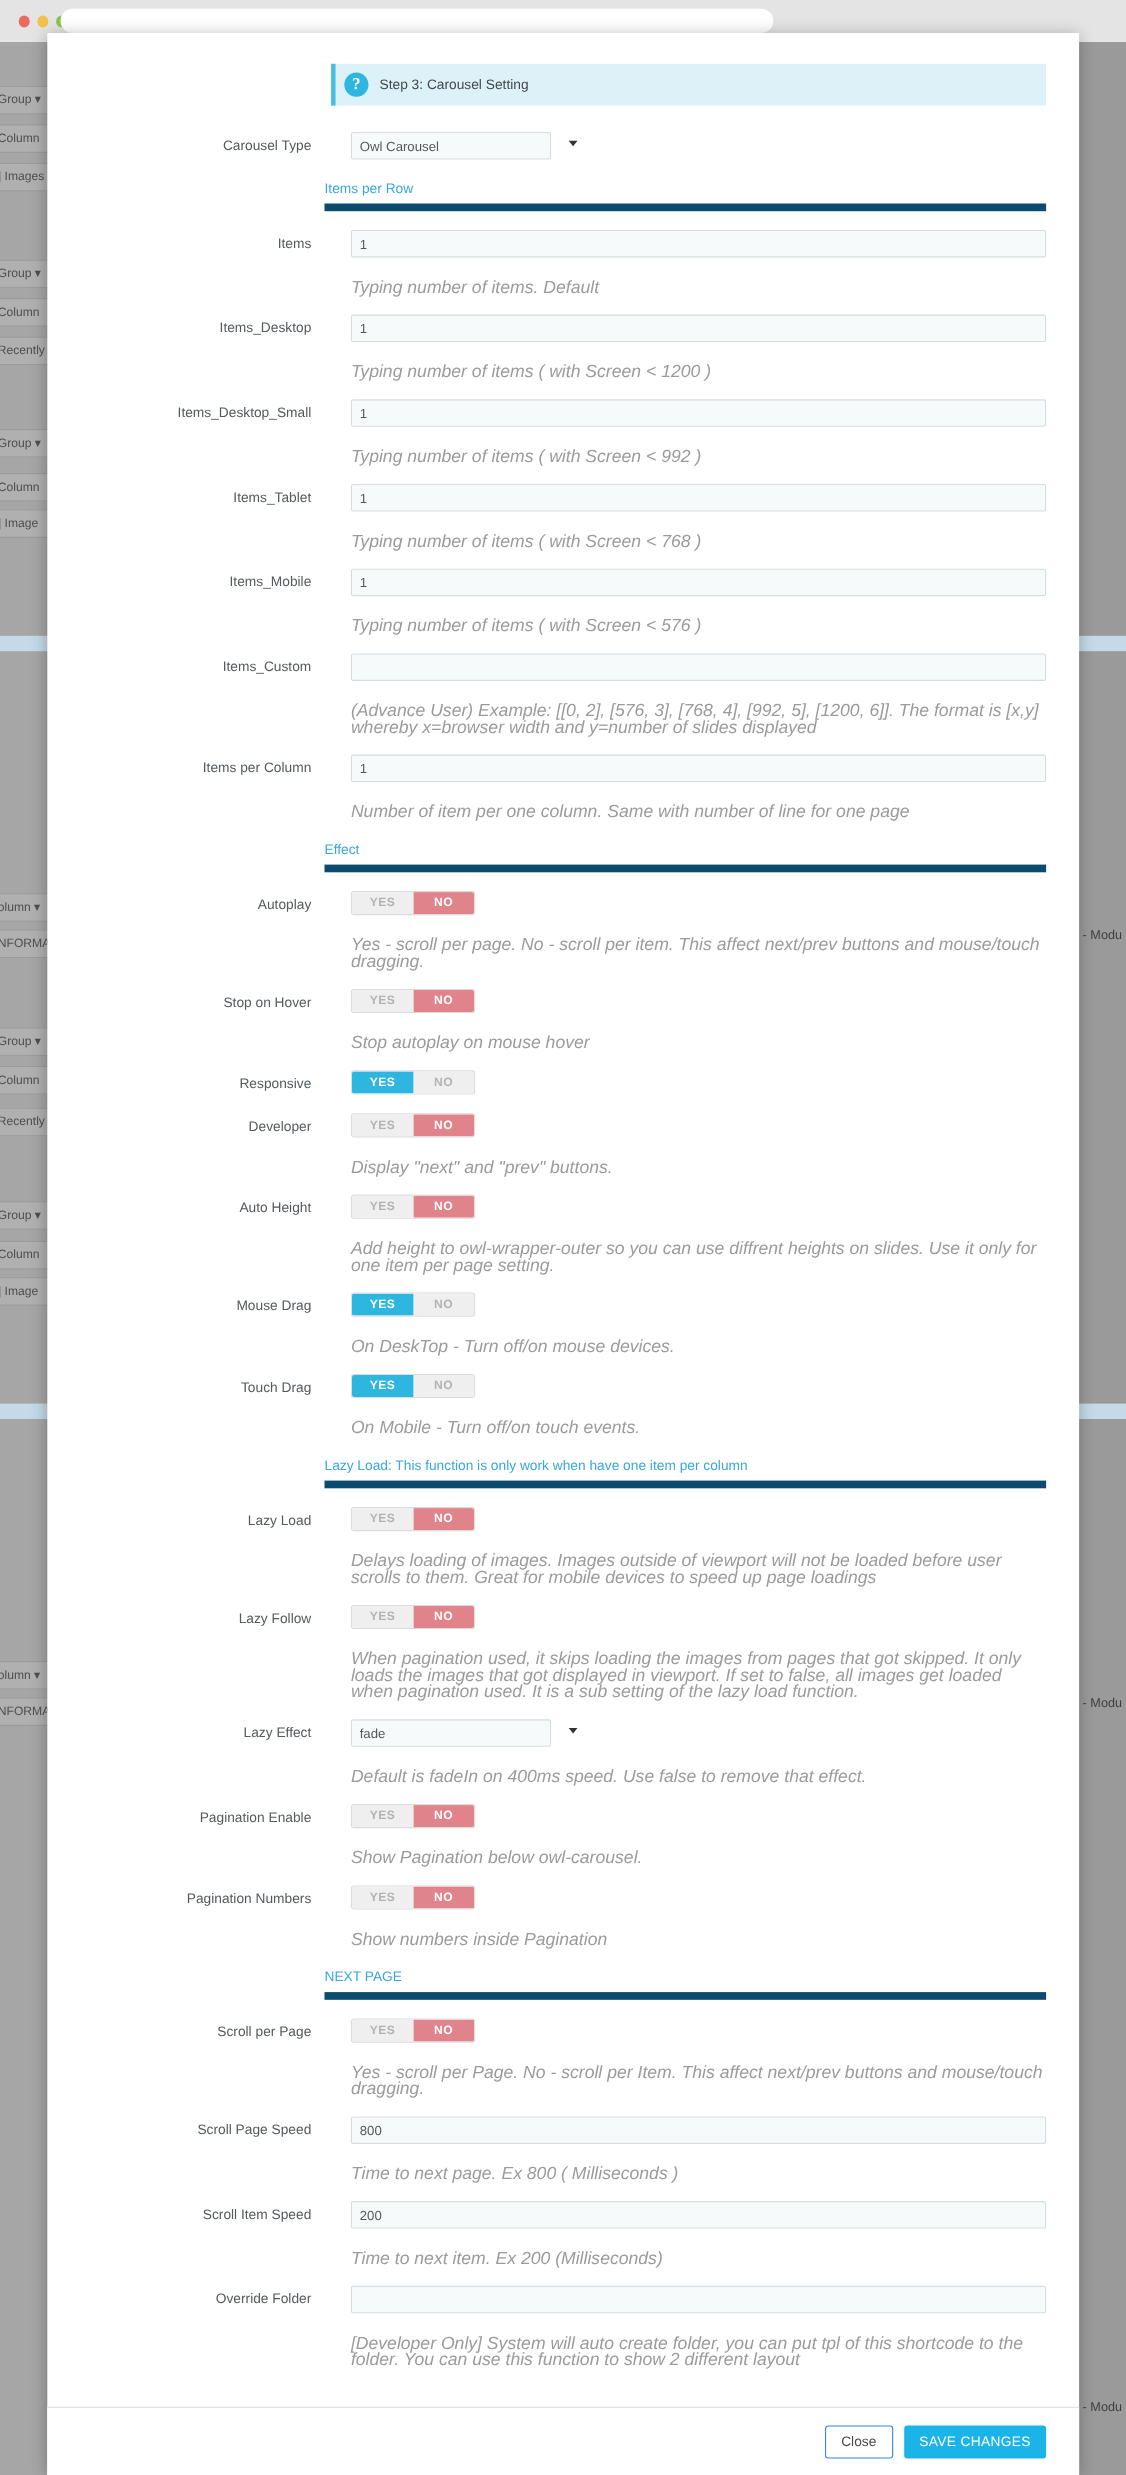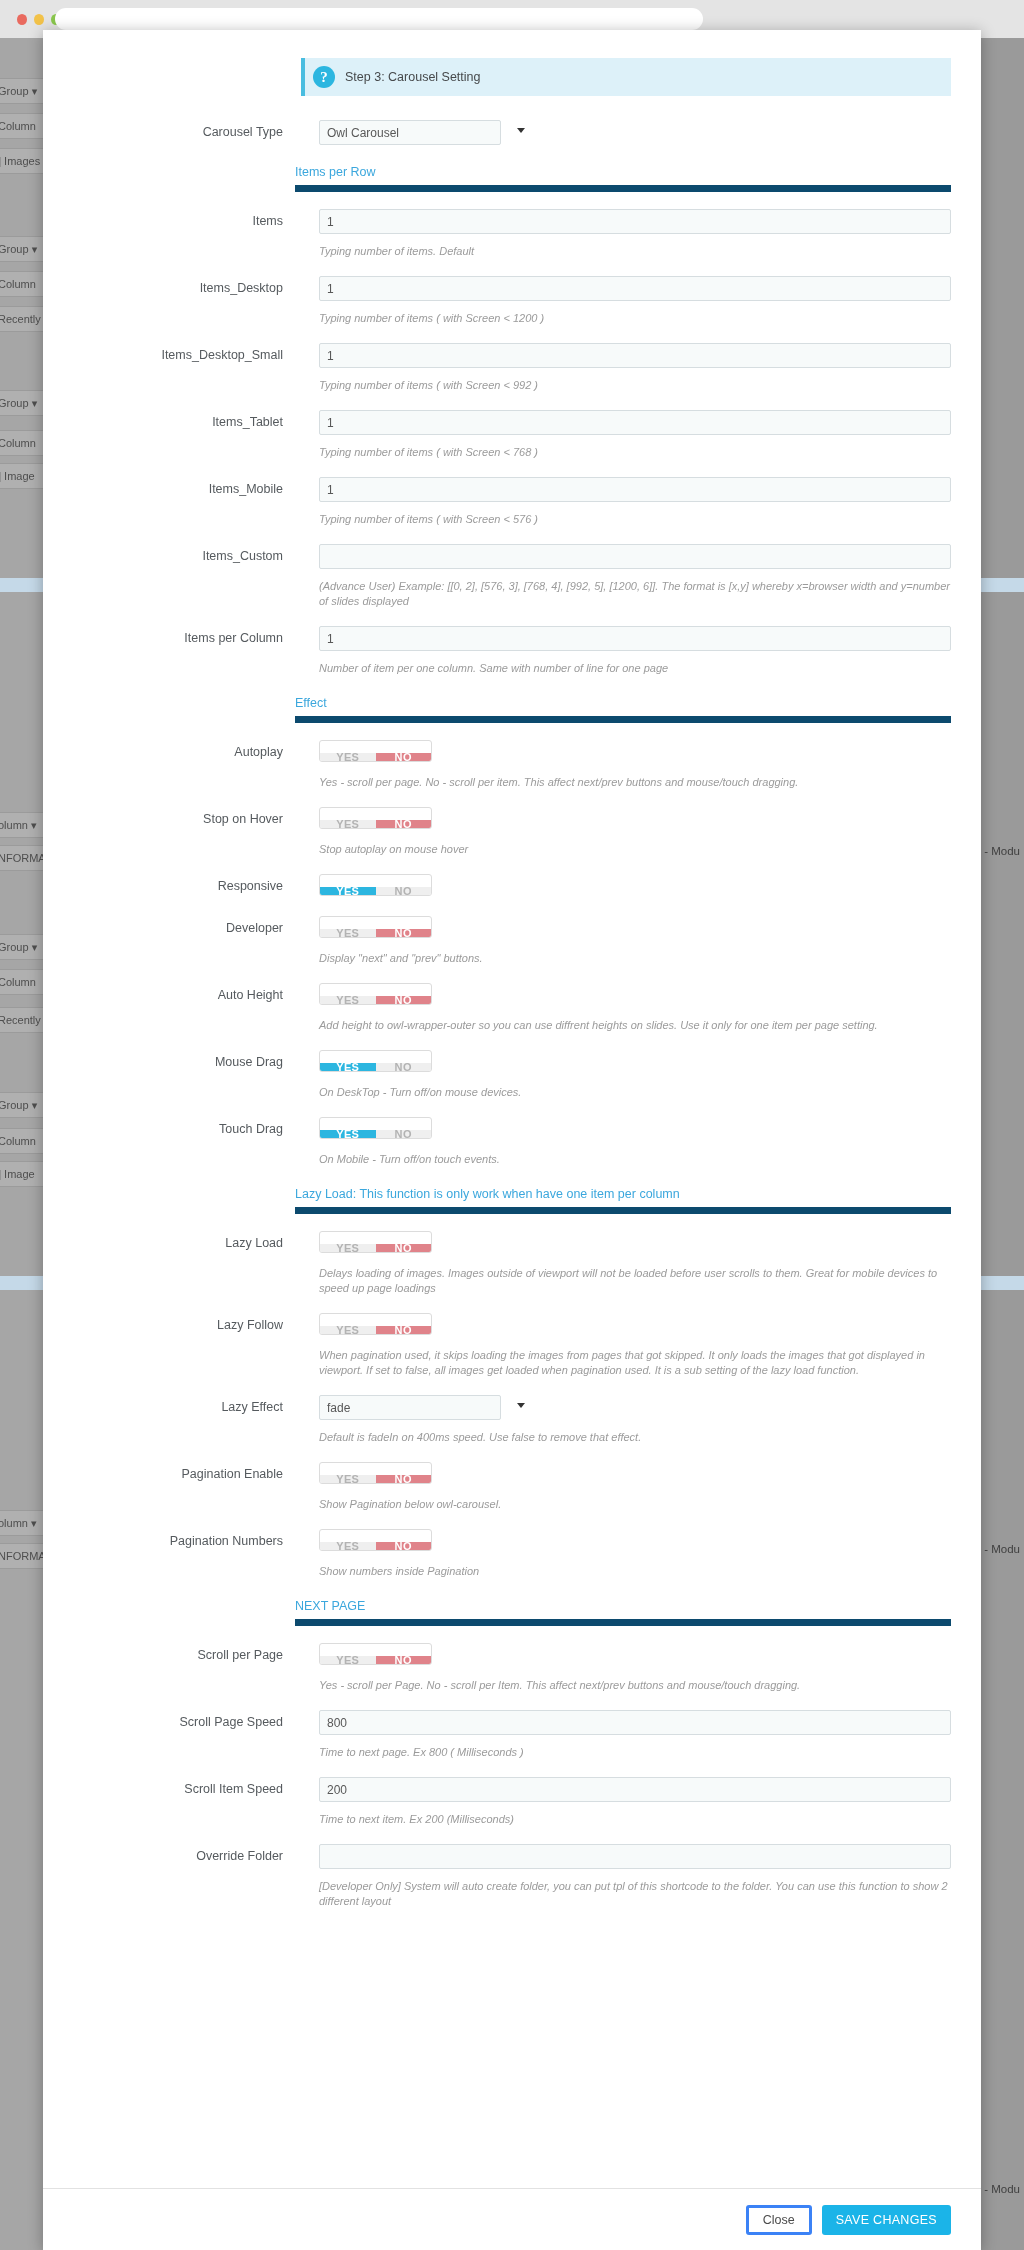--- a/index.html
+++ b/index.html
@@ -130,24 +130,24 @@
     height: 25px;
     border: 1px solid #d6dde0;
     background: #f7fafa;
     font-size: 12px;
     color: #585858;
     padding: 0 7px;
     font-family: "Liberation Sans", sans-serif;
     border-radius: 2px;
   }
   .hint {
-    font-size: 11px;
+    font-size: 16px;
     color: #9b9b9b;
     font-style: italic;
-    margin-top: 10px;
+    margin-top: 20px;
     line-height: 15px;
   }
 
   
   .select-wrap {
     position: relative;
     width: 214px;
   }
   select.sel {
     width: 182px;
@@ -198,21 +198,20 @@
     overflow: hidden;
     height: 22px;
     width: 113px;
   }
   .toggle-seg {
     flex: 1 1 50%;
     display: flex; align-items: center; justify-content: center;
     font-size: 11px;
     font-weight: bold;
     letter-spacing: 0.4px;
-    margin-top: 12px;
   }
   .seg-off { background: #efefef; color: #b3b3b3; }
   .seg-yes-on { background: #2cb6e0; color: #ffffff; }
   .seg-no-on  { background: #e0838a; color: #ffffff; }
 
   
   .modal-footer {
     position: absolute;
     left: 0; right: 0; bottom: 0;
     height: 62px;
@@ -221,21 +220,21 @@
     display: flex;
     align-items: center;
     justify-content: flex-end;
     padding-right: 30px;
     gap: 10px;
   }
   .btn-close {
     height: 30px;
     padding: 0 14px;
     background: #ffffff;
-    border: 3px solid #3b82f6;
+    border: 1px solid #3b82f6;
     border-radius: 3px;
     font-size: 12.5px;
     color: #4b4b4b;
     font-family: "Liberation Sans", sans-serif;
     cursor: pointer;
   }
   .btn-save {
     height: 30px;
     padding: 0 14px;
     background: #1bb4e8;

